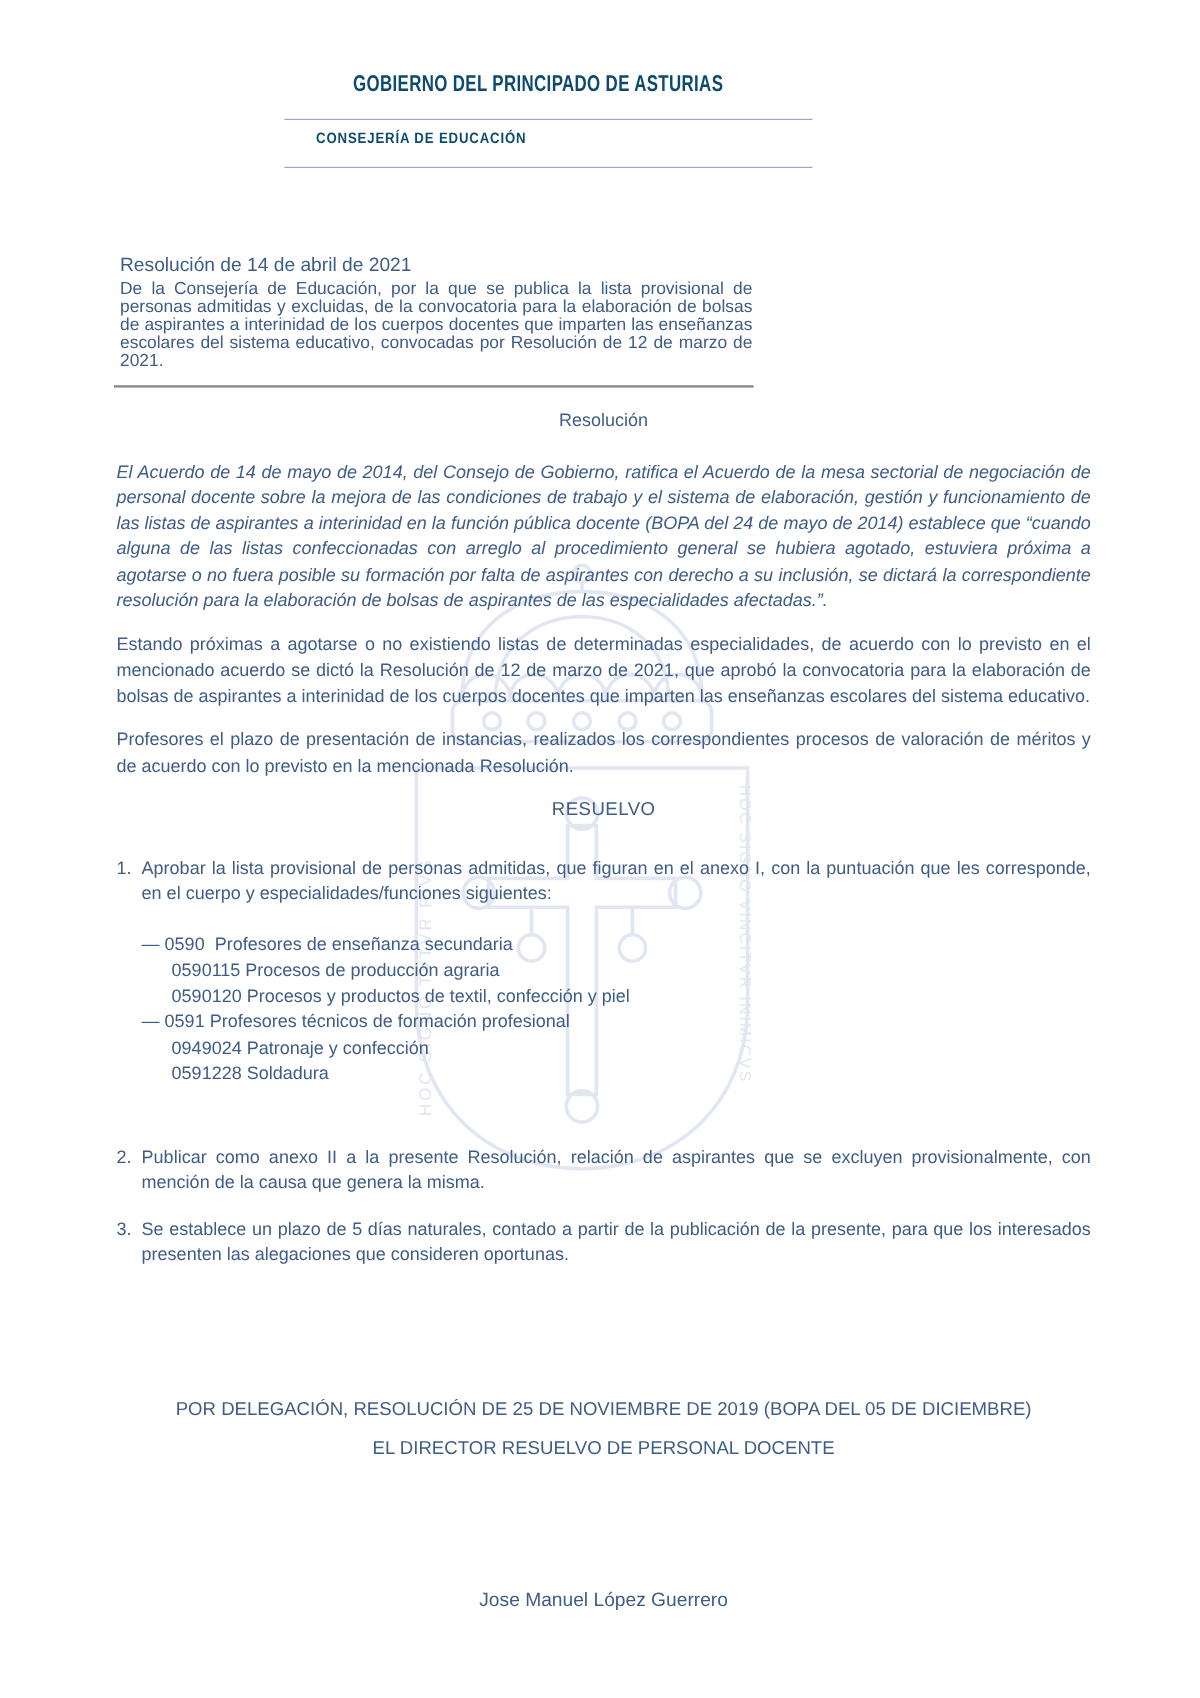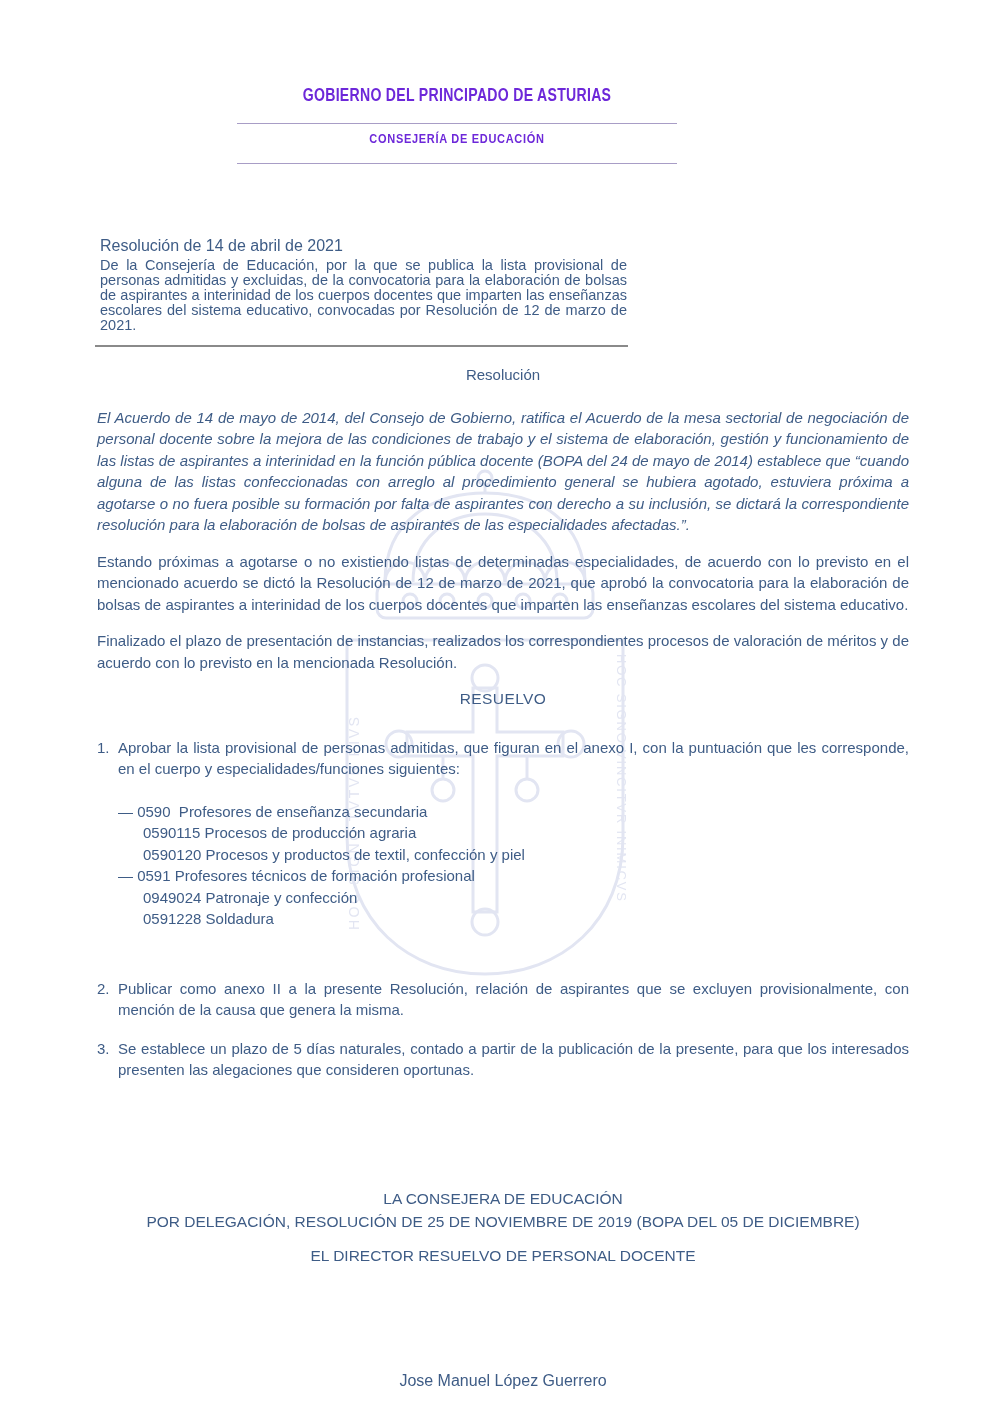--- a/index.html
+++ b/index.html
@@ -18,23 +18,22 @@
     left:325px; top:462px;
     width:320px; height:540px;
     z-index:0;
   }
   .content{position:relative;z-index:1;}
 
   
   .doc-header{
     width:440px;
     margin-left:237px;
-    padding-top:84px;
-    text-align:center;
-    color:#6d28d9;
+    padding-top:60px;
+    color:#0c4a6e;
   }
   .gov-title{
     font-size:19px;
     font-weight:bold;
     white-space:nowrap;
     transform:scaleX(0.74);
     transform-origin:center;
     letter-spacing:0.4px;
   }
   .hdr-rule{border-top:1px solid #a89dc6;margin-top:17px;}
@@ -131,21 +130,21 @@
     </section>
 
     <div class="gray-rule"></div>
 
     <main class="main">
 
       <h2 class="section-heading">Resolución</h2>
 
       <p class="para italic">El Acuerdo de 14 de mayo de 2014, del Consejo de Gobierno, ratifica el Acuerdo de la mesa sectorial de negociación de personal docente sobre la mejora de las condiciones de trabajo y el sistema de elaboración, gestión y funcionamiento de las listas de aspirantes a interinidad en la función pública docente (BOPA del 24 de mayo de 2014) establece que “cuando alguna de las listas confeccionadas con arreglo al procedimiento general se hubiera agotado, estuviera próxima a agotarse o no fuera posible su formación por falta de aspirantes con derecho a su inclusión, se dictará la correspondiente resolución para la elaboración de bolsas de aspirantes de las especialidades afectadas.”.</p>
       <p class="para para-mid">Estando próximas a agotarse o no existiendo listas de determinadas especialidades, de acuerdo con lo previsto en el mencionado acuerdo se dictó la Resolución de 12 de marzo de 2021, que aprobó la convocatoria para la elaboración de bolsas de aspirantes a interinidad de los cuerpos docentes que imparten las enseñanzas escolares del sistema educativo.</p>
-      <p class="para para-mid">Finalizado el plazo de presentación de instancias, realizados los correspondientes procesos de valoración de méritos y de acuerdo con lo previsto en la mencionada Resolución.</p>
+      <p class="para para-mid">Profesores el plazo de presentación de instancias, realizados los correspondientes procesos de valoración de méritos y de acuerdo con lo previsto en la mencionada Resolución.</p>
 
       <h2 class="resuelvo">RESUELVO</h2>
 
       <div class="item">
         <span class="item-num">1.</span>
         <p class="item-text">Aprobar la lista provisional de personas admitidas, que figuran en el anexo I, con la puntuación que les corresponde, en el cuerpo y especialidades/funciones siguientes:</p>
         <div class="sublist">
           <div class="dash-line">— 0590  Profesores de enseñanza secundaria</div>
           <div class="code-line">0590115 Procesos de producción agraria</div>
           <div class="code-line">0590120 Procesos y productos de textil, confección y piel</div>
@@ -159,21 +158,20 @@
         <span class="item-num">2.</span>
         <p class="item-text">Publicar como anexo II a la presente Resolución, relación de aspirantes que se excluyen provisionalmente, con mención de la causa que genera la misma.</p>
       </div>
 
       <div class="item item-3">
         <span class="item-num">3.</span>
         <p class="item-text">Se establece un plazo de 5 días naturales, contado a partir de la publicación de la presente, para que los interesados presenten las alegaciones que consideren oportunas.</p>
       </div>
 
       <div class="sig">
-        <div>LA CONSEJERA DE EDUCACIÓN</div>
         <div class="sig-line2">POR DELEGACIÓN, RESOLUCIÓN DE 25 DE NOVIEMBRE DE 2019 (BOPA DEL 05 DE DICIEMBRE)</div>
         <div class="sig-line3">EL DIRECTOR RESUELVO DE PERSONAL DOCENTE</div>
         <div class="sig-name">Jose Manuel López Guerrero</div>
       </div>
 
     </main>
   </div>
 </div>
 
 </body></html>

